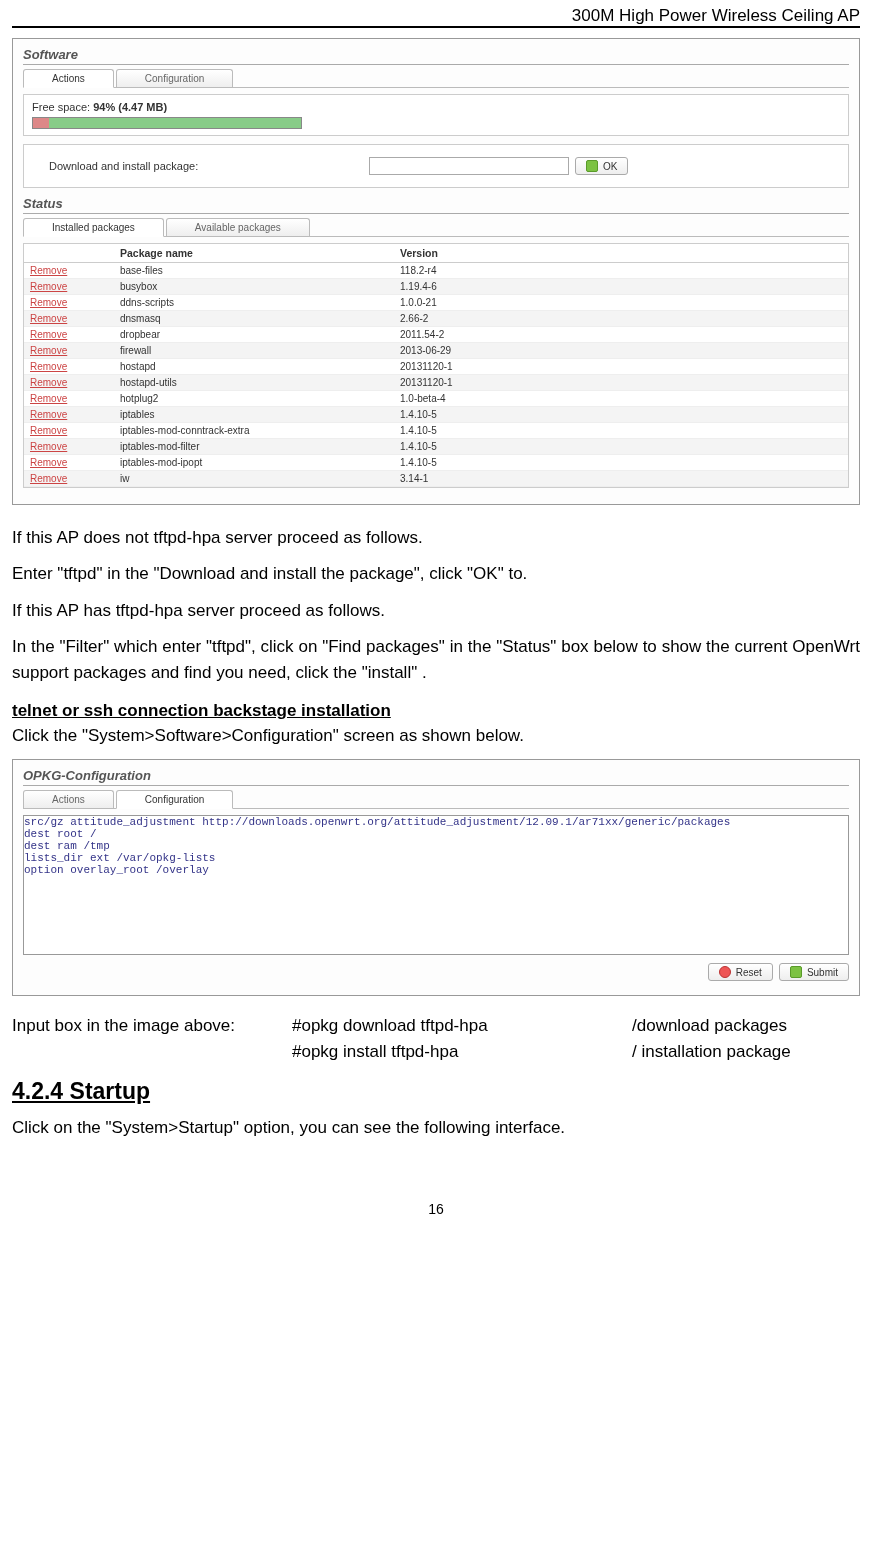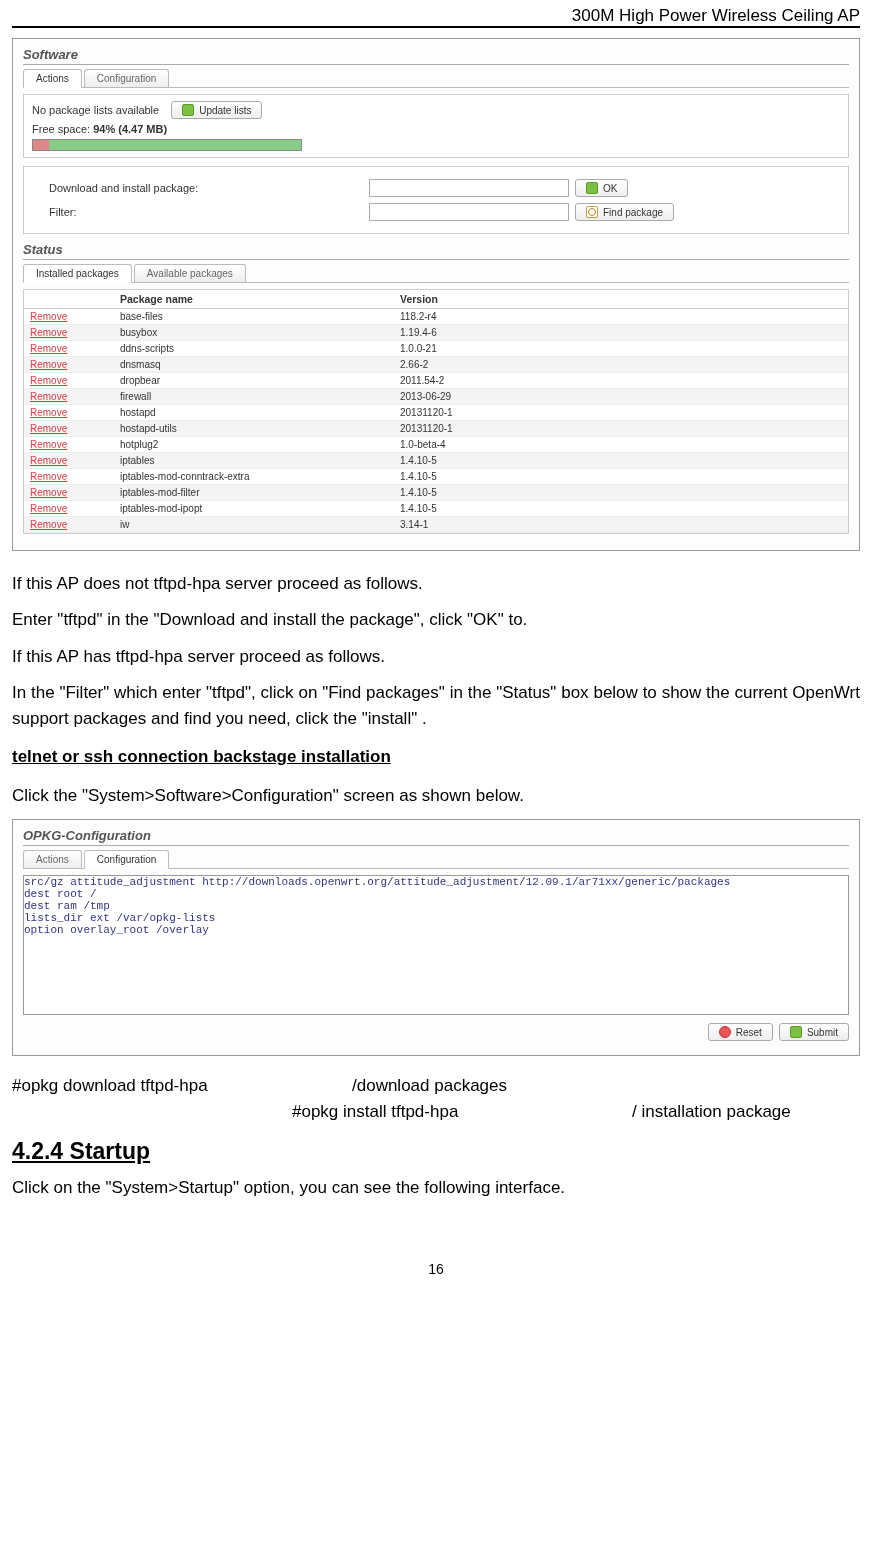--- a/index.html
+++ b/index.html
@@ -37,21 +37,21 @@
     margin-bottom: 4px;
     color: #555;
   }
   .tabs {
     display: flex;
     gap: 2px;
     border-bottom: 1px solid #bbb;
     margin-bottom: 6px;
   }
   .tab {
-    padding: 3px 12px;
+    padding: 3px 28px;
     border: 1px solid #bbb;
     border-bottom: none;
     border-radius: 3px 3px 0 0;
     font-size: 10px;
     color: #666;
     background: linear-gradient(#fff,#eee);
     cursor: pointer;
   }
   .tab.active {
     background: #fff;
@@ -135,52 +135,37 @@
 
 <div class="panel">
   <div class="panel-inner">
     <div class="section-title">Software</div>
     <div class="tabs">
       <div class="tab active">Actions</div>
       <div class="tab">Configuration</div>
     </div>
 
     <div class="inner-box">
-      <div class="row1">
-        <span>No package lists available</span>
-        <span class="btn">
-          <span class="icon-sq ic-green"></span>
-          <span>Update lists</span>
-        </span>
-      </div>
       <div style="margin-bottom:4px;">
         <span>Free space: </span>
         <b>94% (4.47 MB)</b>
       </div>
       <div class="progress-wrap">
         <div class="pg-red"></div>
         <div class="pg-green"></div>
       </div>
     </div>
 
     <div class="inner-box">
       <div class="form-row">
         <div class="form-label">Download and install package:</div>
         <input class="form-input" style="">
         <span class="btn">
           <span class="icon-sq ic-green"></span>
           <span>OK</span>
-        </span>
-      </div>
-      <div class="form-row">
-        <div class="form-label">Filter:</div>
-        <input class="form-input" style="">
-        <span class="btn">
-          <span class="icon-sq ic-find"></span>
-          <span>Find package</span>
         </span>
       </div>
     </div>
 
     <div class="section-title">Status</div>
     <div class="tabs">
       <div class="tab active">Installed packages</div>
       <div class="tab">Available packages</div>
     </div>
     <div class="inner-box" style="padding:0;">
@@ -267,21 +252,21 @@
       </table>
     </div>
   </div>
 </div>
 
 <p class="body-text">If this AP does not tftpd-hpa server proceed as follows.</p>
 <p class="body-text">Enter "tftpd" in the "Download and install the package", click "OK" to.</p>
 <p class="body-text">If this AP has tftpd-hpa server proceed as follows.</p>
 <p class="body-text">In the "Filter" which enter "tftpd", click on "Find packages" in the "Status" box below to show the current OpenWrt support packages and find you need, click the "install" .</p>
 <p class="body-text-strong">telnet or ssh connection backstage installation</p>
-<p class="body-text" style="margin-top:16px;">Click the "System&gt;Software&gt;Configuration" screen as shown below.</p>
+<p class="body-text" style="margin-top:2px;">Click the "System&gt;Software&gt;Configuration" screen as shown below.</p>
 
 <div class="panel">
   <div class="panel-inner">
     <div class="section-title">OPKG-Configuration</div>
     <div class="tabs">
       <div class="tab">Actions</div>
       <div class="tab active">Configuration</div>
     </div>
     <textarea class="opkg-textarea" id="opkg-ta" style="">src/gz attitude_adjustment http://downloads.openwrt.org/attitude_adjustment/12.09.1/ar71xx/generic/packages
 dest root /
@@ -295,20 +280,21 @@
       </span>
       <span class="btn">
         <span class="icon-sq ic-green"></span>
         <span>Submit</span>
       </span>
     </div>
   </div>
 </div>
 
 <div class="cmd-row">
+  <div class="cmd-a">Input box in the image above: </div>
   <div class="cmd-b">#opkg download tftpd-hpa</div>
   <div class="cmd-c">/download packages</div>
 </div>
 <div class="cmd-row">
   <div class="cmd-a"></div>
   <div class="cmd-b">#opkg install tftpd-hpa</div>
   <div class="cmd-c">/ installation package</div>
 </div>
 
 <div class="heading">4.2.4 Startup</div>

